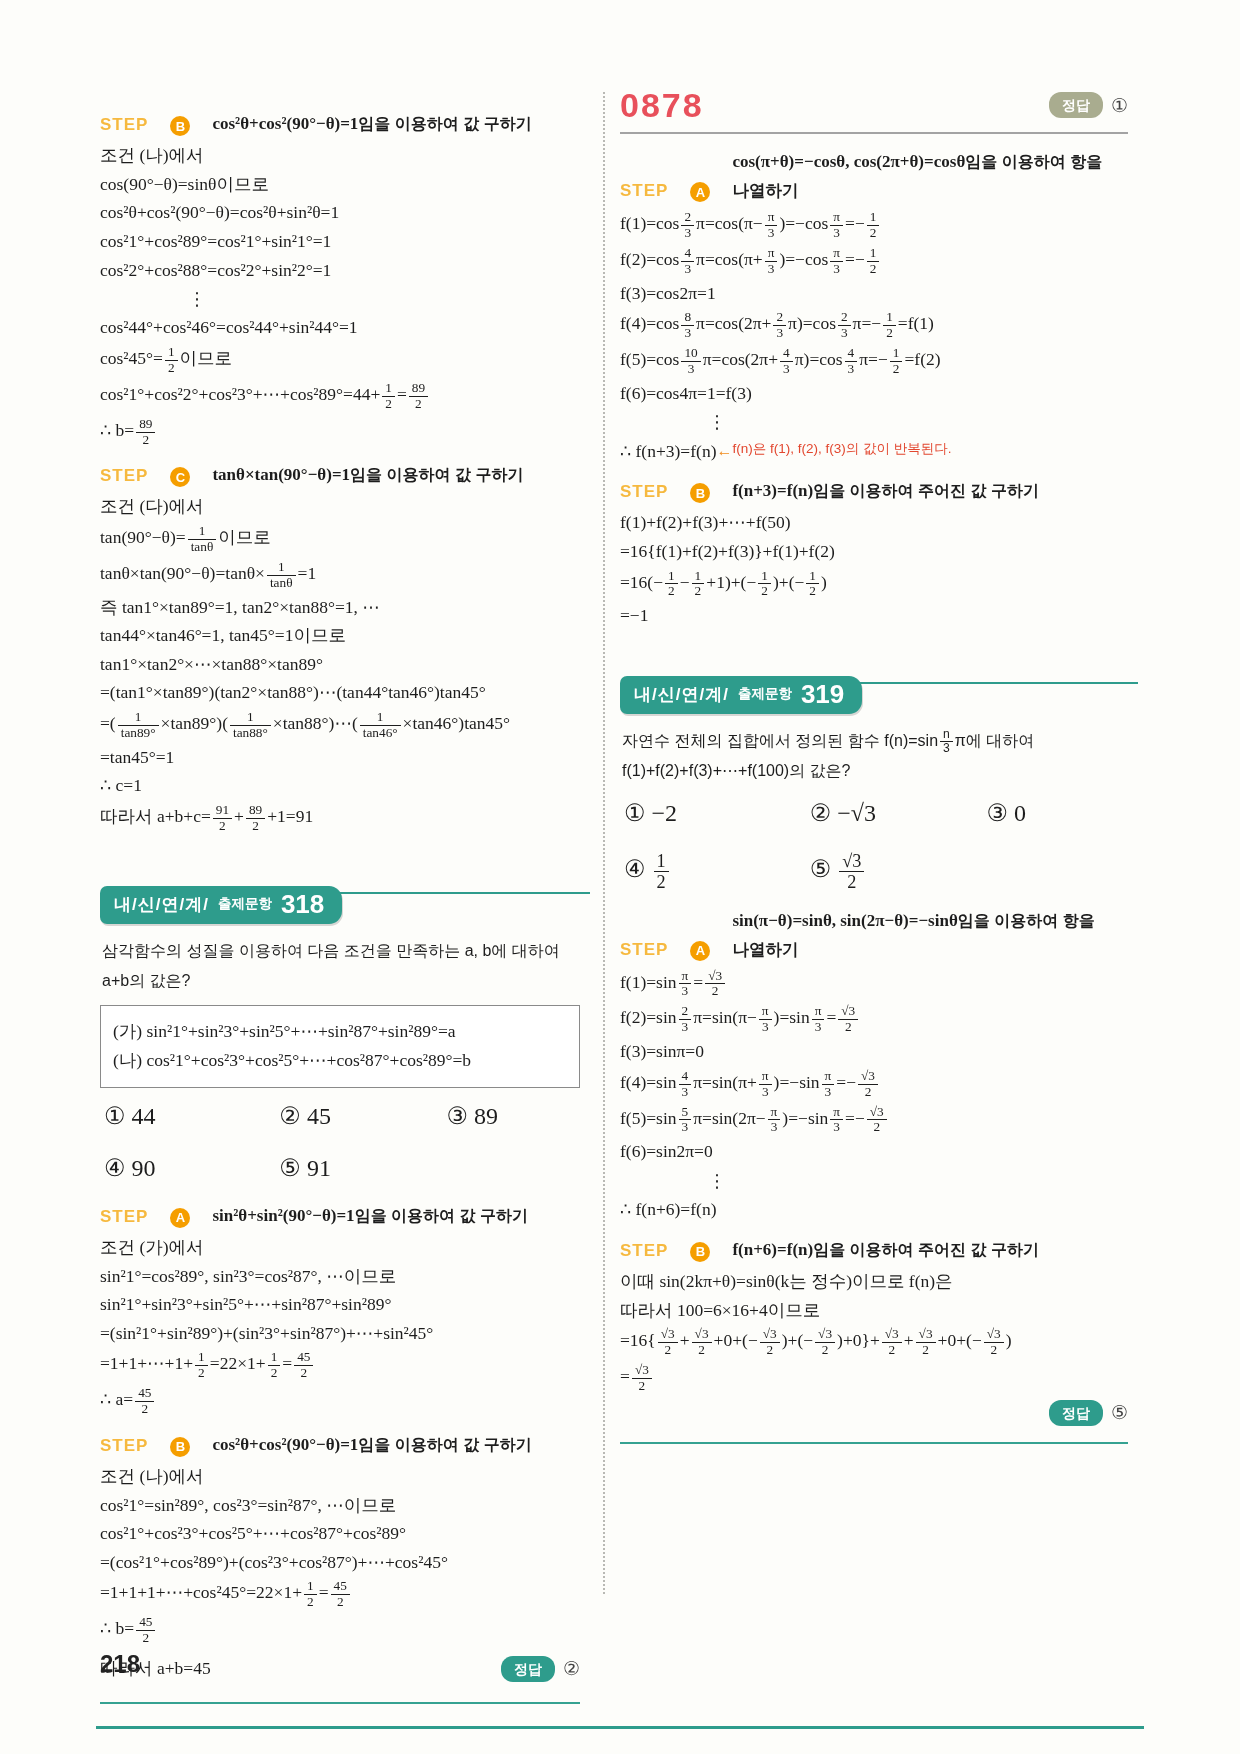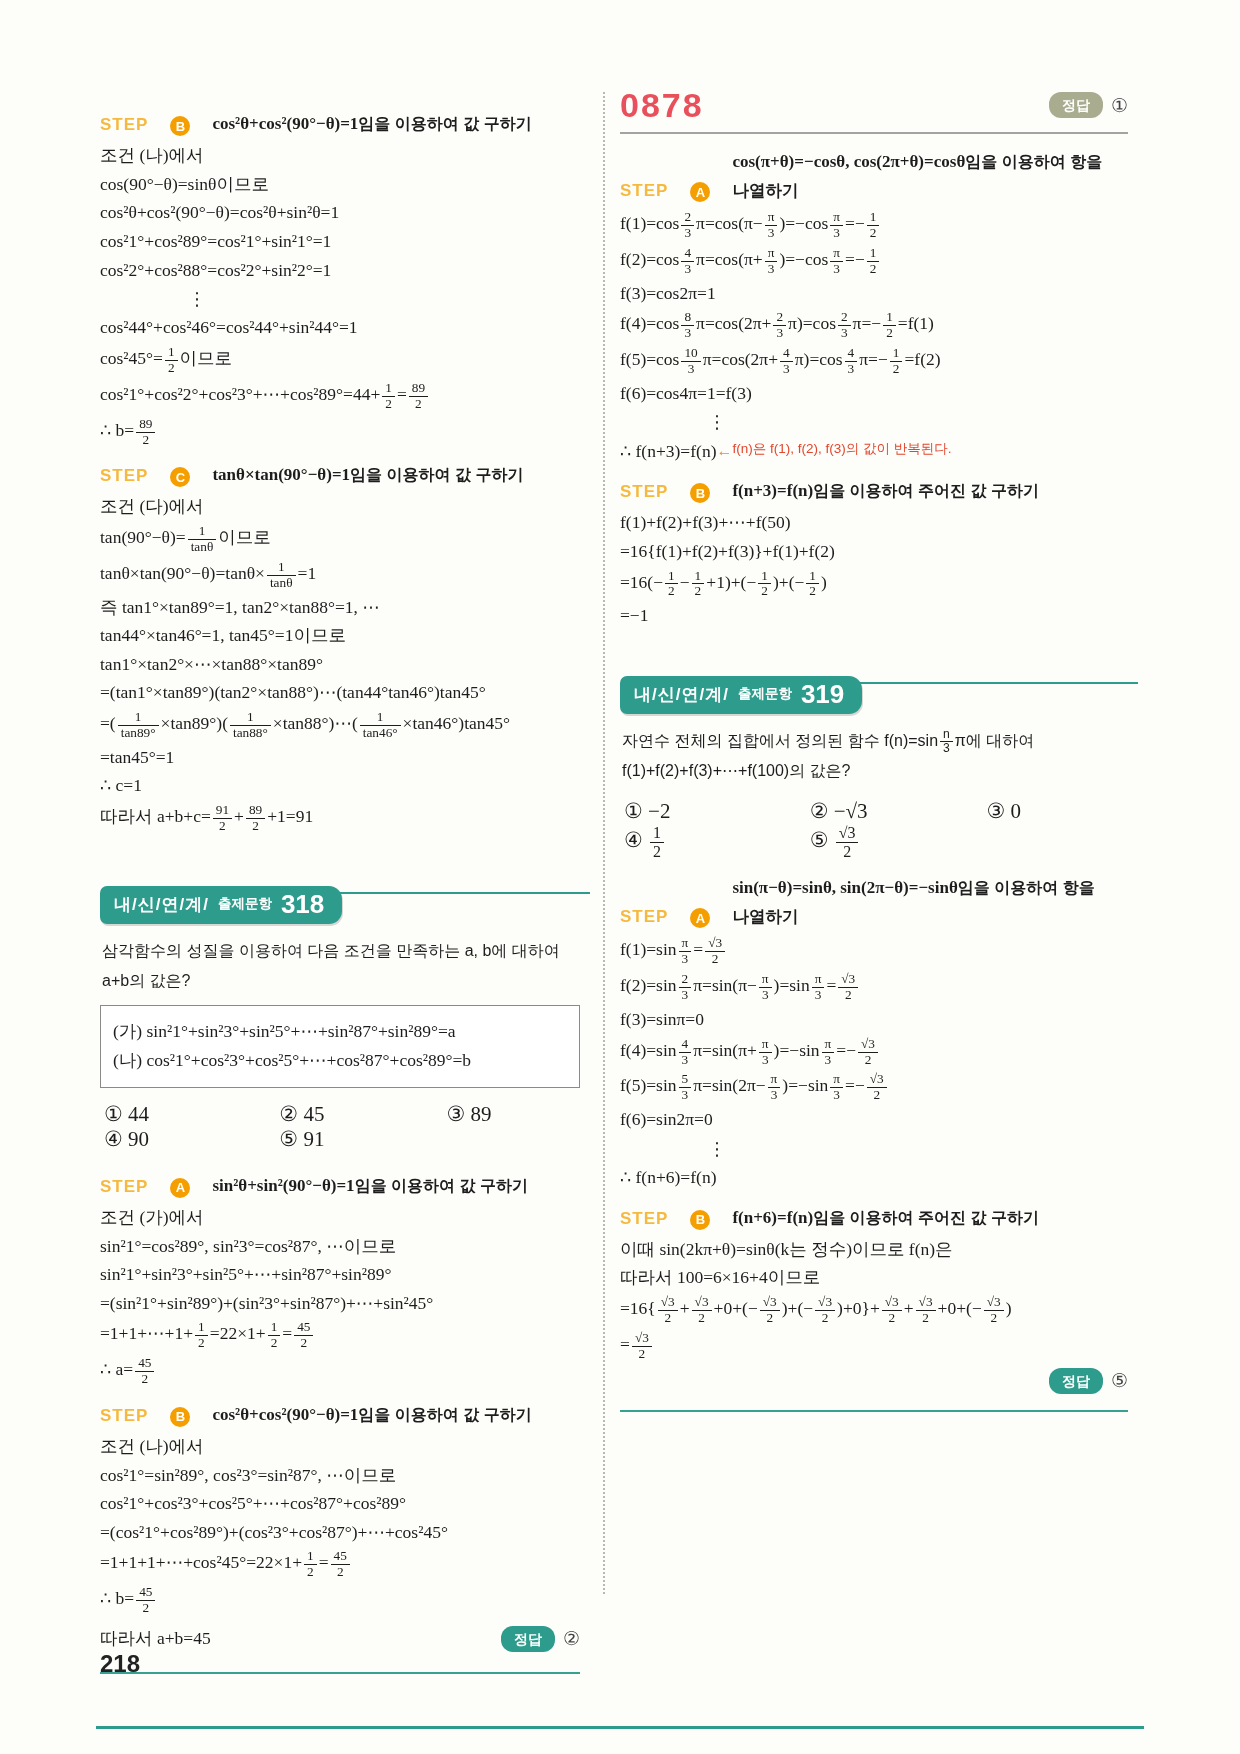--- a/index.html
+++ b/index.html
@@ -40,22 +40,22 @@
   .prob-head{position:relative;margin-bottom:12px;}
   .prob-badge{display:inline-flex;align-items:center;gap:9px;background:#2e9c8c;color:#fff;
     padding:7px 18px 8px 14px;border-radius:7px 13px 13px 7px;box-shadow:1px 2px 0 rgba(0,0,0,.15);}
   .pb-main{font-weight:bold;font-size:17px;letter-spacing:1px;}
   .pb-sub{font-weight:bold;font-size:13.5px;}
   .pb-num{font-weight:bold;font-size:26px;line-height:20px;}
   .pb-rule{position:absolute;left:215px;right:-10px;top:6px;border-top:2px solid #2e9c8c;}
   .q-text{font-size:16px;line-height:1.9;margin:6px 0 8px 2px;}
   .cond-box{border:1.5px solid #8a8a8a;background:#fff;padding:8px 12px;margin:8px 0 14px 0;}
   .cond-box .line{margin:6px 0;}
-  .choices{display:grid;grid-template-columns:1.05fr 1fr 0.8fr;row-gap:0;
-    font-family:"Liberation Serif",serif;font-size:21px;margin:12px 0 2px 4px;align-items:center;}
+  .choices{display:grid;grid-template-columns:1.05fr 1fr 0.8fr;row-gap:24px;
+    font-family:"Liberation Serif",serif;font-size:24px;margin:12px 0 2px 4px;align-items:center;}
 
   
   .ans-row{display:flex;align-items:center;gap:8px;margin-top:6px;}
   .ans-row .fill{flex:1;}
   .ans-pill{display:inline-block;background:#2e9c8c;color:#fff;border-radius:12px;
     padding:5px 13px 3px;font-size:14px;font-weight:bold;}
   .ans-pill.muted{background:#a9ac8f;}
   .ans-num{font-size:19px;color:#444;font-family:"Liberation Serif",serif;}
 
   

